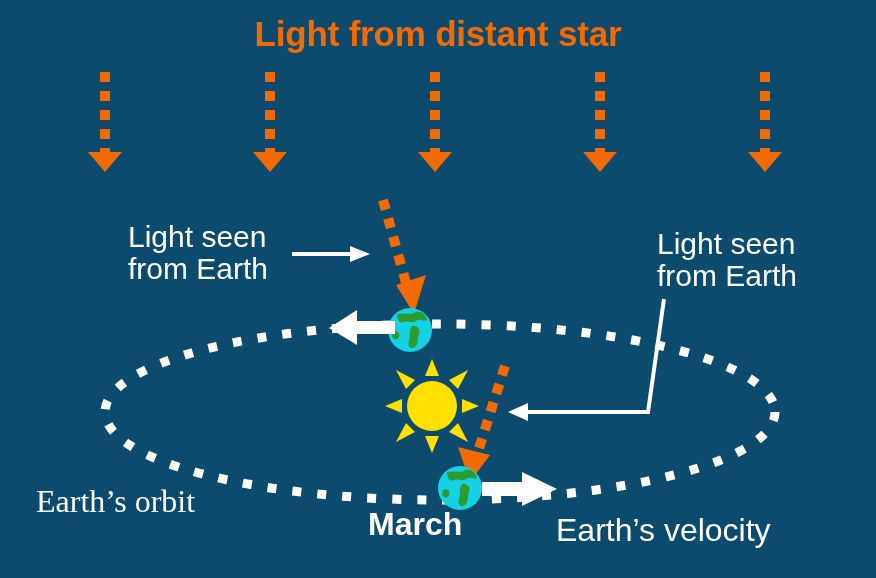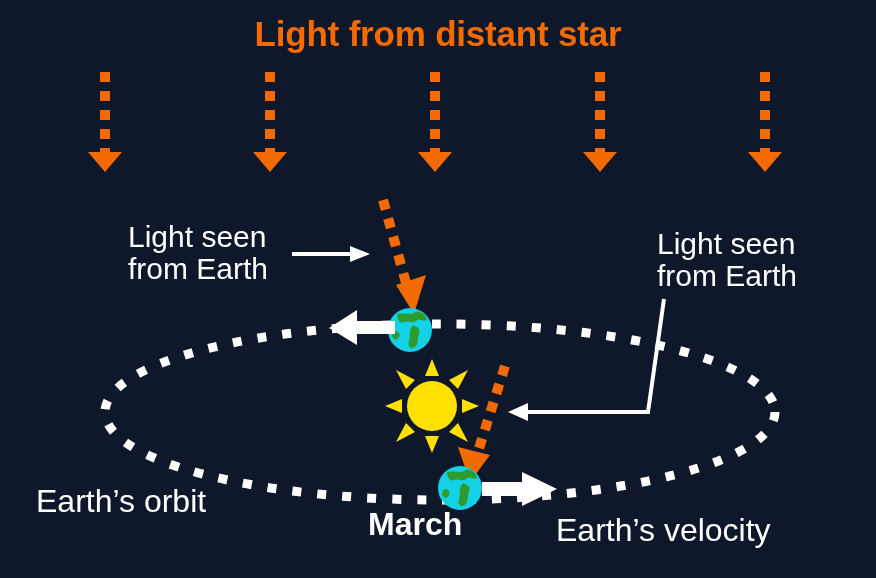--- a/index.html
+++ b/index.html
@@ -4,21 +4,21 @@
 <style>
   html, body {
     margin: 0;
     padding: 0;
     background: #000000;
   }
   #stage {
     position: relative;
     width: 876px;
     height: 578px;
-    background: #0f172a;
+    background: #0c4a6e;
     overflow: hidden;
     font-family: "Liberation Sans", sans-serif;
   }
   #diagram-svg {
     position: absolute;
     left: 0;
     top: 0;
     width: 876px;
     height: 578px;
   }
@@ -59,20 +59,21 @@
   #label-march {
     left: 368px;
     top: 508px;
     font-size: 32px;
     font-weight: bold;
   }
   #label-orbit {
     left: 36px;
     top: 485px;
     font-size: 32px;
+    font-family: Liberation Serif, serif;
   }
   #label-velocity {
     left: 556px;
     top: 514px;
     font-size: 32px;
   }
 </style>
 </head>
 <body>
 

